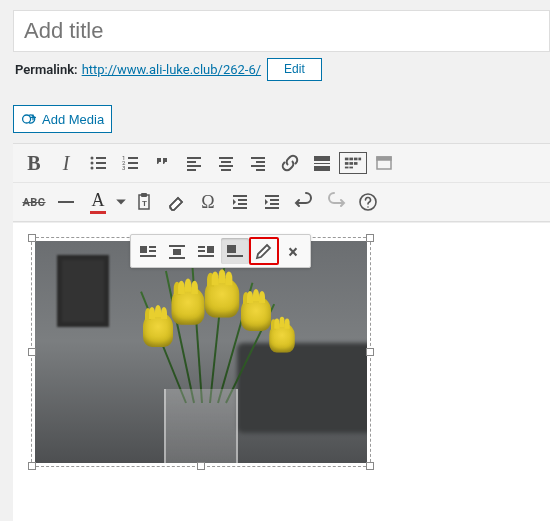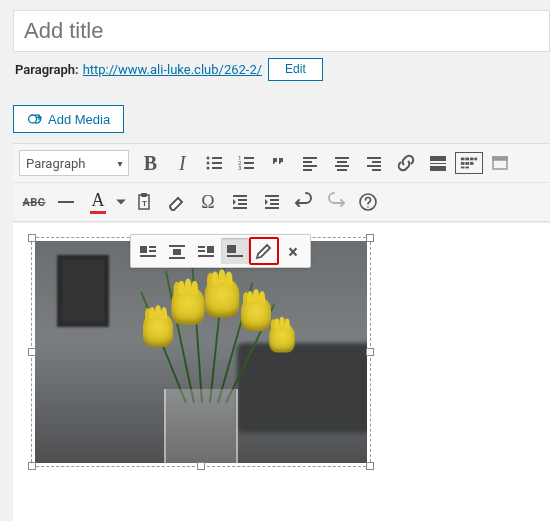--- a/index.html
+++ b/index.html
@@ -52,21 +52,21 @@
   }
   .media-btn {
     margin: 24px 0 10px 0;
     display: inline-flex;
     align-items: center;
     gap: 5px;
     border: 1px solid #0073aa;
     background: #fff;
     color: #0073aa;
     font-size: 13px;
-    padding: 5px 13px;
+    padding: 5px 7px;
     cursor: pointer;
   }
   .media-btn svg { width: 16px; height: 16px; }
   .toolbar {
     background: #f5f5f5;
     border: 1px solid #ddd;
     border-left: none; border-right: none;
   }
   .row { display: flex; align-items: center; padding: 4px 6px; gap: 2px; }
   .row + .row { border-top: 1px solid #e5e5e5; }
@@ -191,39 +191,36 @@
   .x { font-size: 18px; font-weight: bold; }
 </style>
 </head>
 <body>
 
 <div class="wrap">
 
   <input class="title-input" type="text" placeholder="Add title" style="">
 
   <div class="permalink-row">
-    <b>Paragraph:</b>
-    <a href="#">http://www.ali-luke.club/262-2/</a>
+    <b>Permalink:</b>
+    <a href="#">http://www.ali-luke.club/262-6/</a>
     <button class="permalink-edit">Edit</button>
   </div>
 
   <button class="media-btn">
     <svg viewBox="0 0 20 20" fill="none" stroke="#0073aa" stroke-width="1.6">
       <circle cx="7" cy="10" r="5"></circle>
       <path d="M10 5.5a5 5 0 1 1 0 9"></path>
       <path d="M12 8h6M15 5v6" stroke-linecap="round"></path>
     </svg>
     <span>Add Media</span>
   </button>
 
   <div class="toolbar">
     <div class="row">
-      <div class="select">
-        <span>Paragraph</span>
-      </div>
       <span class="tbtn bold">B</span>
       <span class="tbtn italic">I</span>
       <span class="tbtn">
         <svg viewBox="0 0 20 20" fill="#555">
             <circle cx="4" cy="5" r="1.5"></circle>
             <rect x="8" y="4" width="10" height="2"></rect>
             <circle cx="4" cy="10" r="1.5"></circle>
             <rect x="8" y="9" width="10" height="2"></rect>
             <circle cx="4" cy="15" r="1.5"></circle>
             <rect x="8" y="14" width="10" height="2"></rect>

